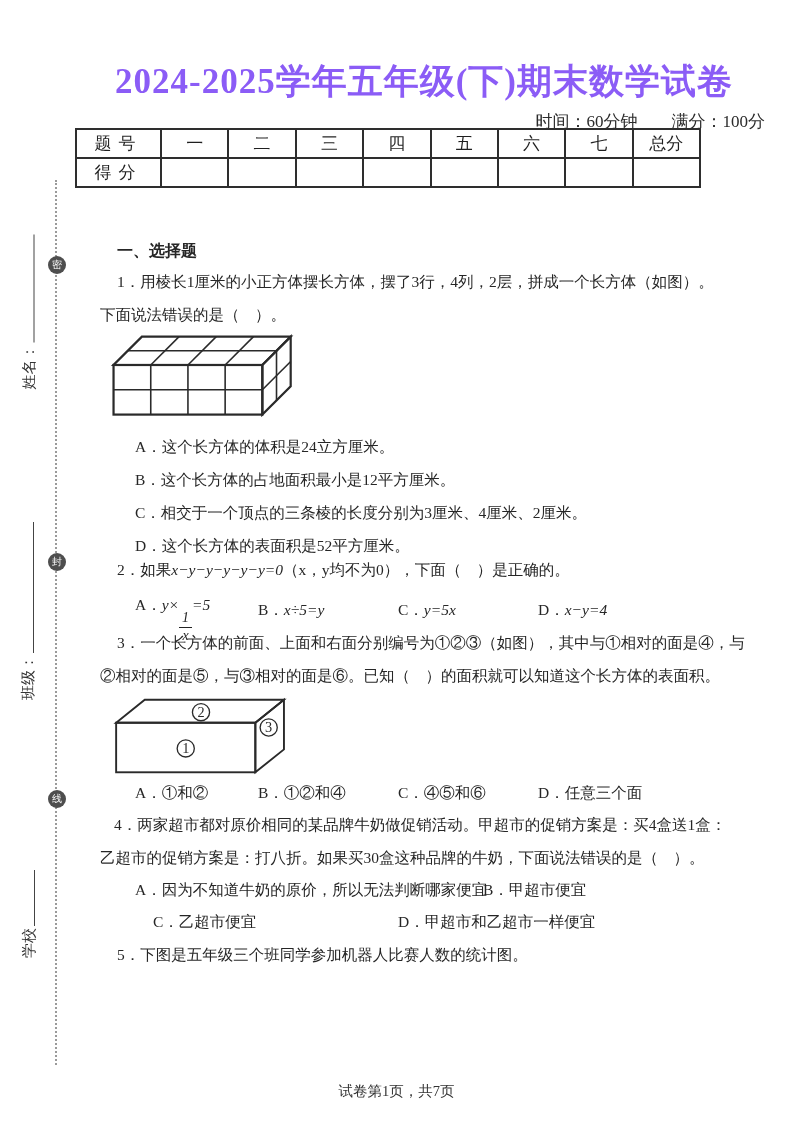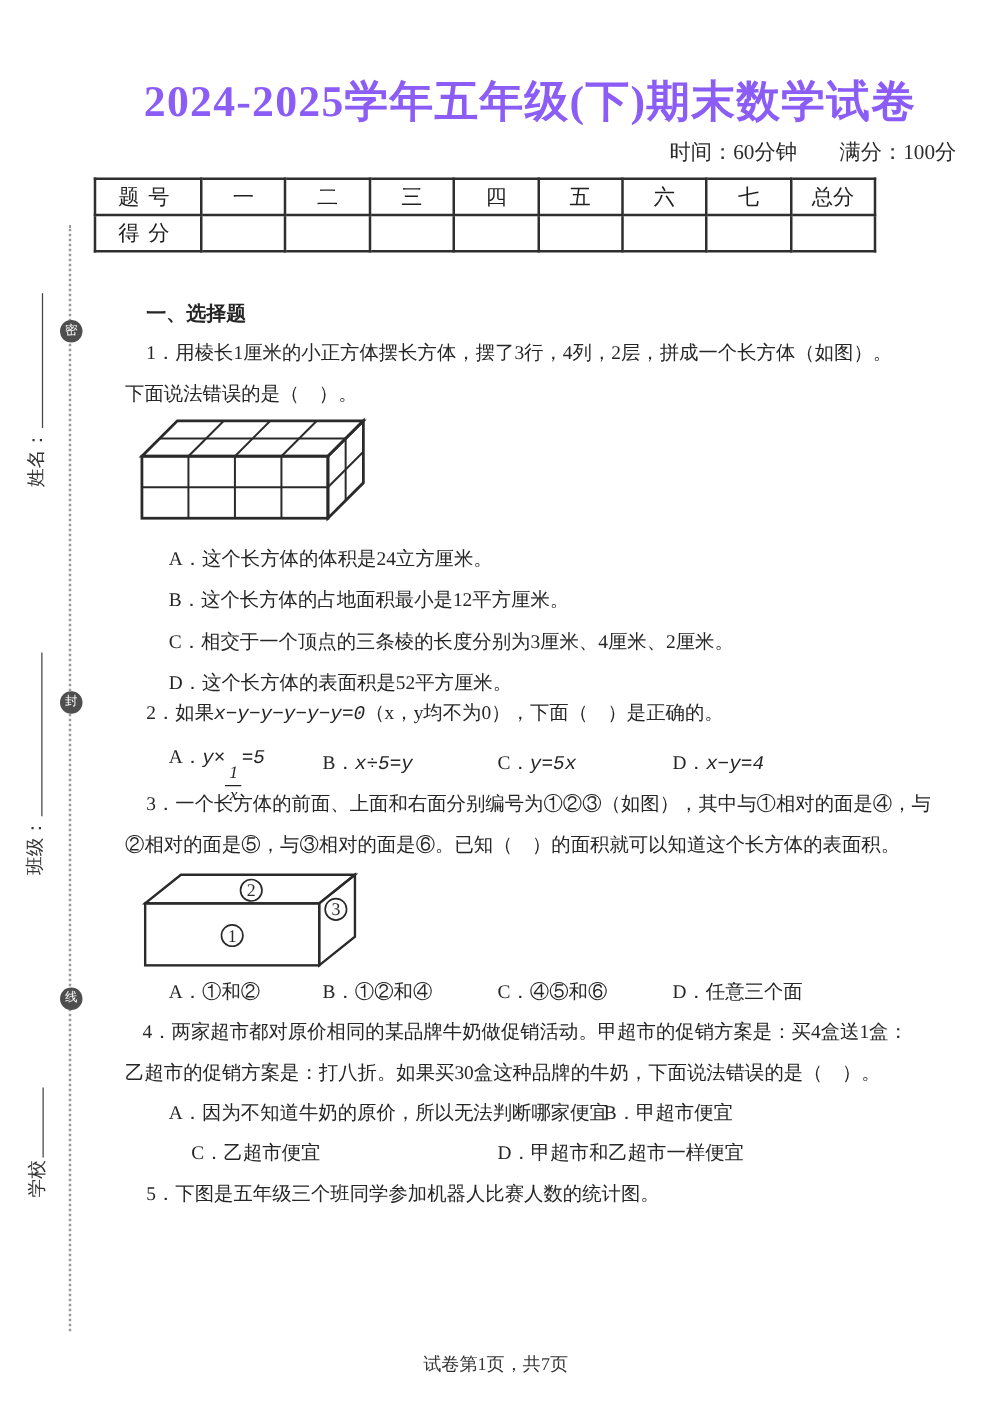--- a/index.html
+++ b/index.html
@@ -15,33 +15,33 @@
     position:absolute;top:58px;left:75px;right:20px;
     text-align:center;font-size:35px;font-weight:700;letter-spacing:1px;color:#8b5cf6;
   }
   .meta{
     position:absolute;top:110px;right:28px;font-size:17px;color:#2b2b2b;
   }
   .meta .gap{display:inline-block;width:34px;}
 
   
   table.score{
-    position:absolute;top:142px;left:75px;width:626px;
+    position:absolute;top:128px;left:75px;width:626px;
     border-collapse:collapse;table-layout:fixed;
   }
   table.score td{
     border:2px solid #2e2e2e;height:27px;text-align:center;
     font-size:17px;color:#1f1f1f;padding:0;
   }
   td.lab{letter-spacing:7px;}
 
   
   .blk{position:absolute;font-size:15.5px;color:#262626;white-space:nowrap;}
   .bold{font-weight:700;}
-  .math{font-style:italic;font-family:Liberation Mono, monospace;margin-top:15px;}
+  .math{font-style:italic;font-family:Liberation Serif, serif;margin-top:15px;}
   .frac{
     display:inline-flex;flex-direction:column;align-items:center;
     vertical-align:-12px;line-height:1.05;font-style:italic;font-size:14px;
   }
   .frac .num{border-bottom:1.5px solid #222;padding:0 3px 1px;}
   .frac .den{padding-top:1px;}
 
   
   .fig{position:absolute;}
   .fig svg{display:block;}

